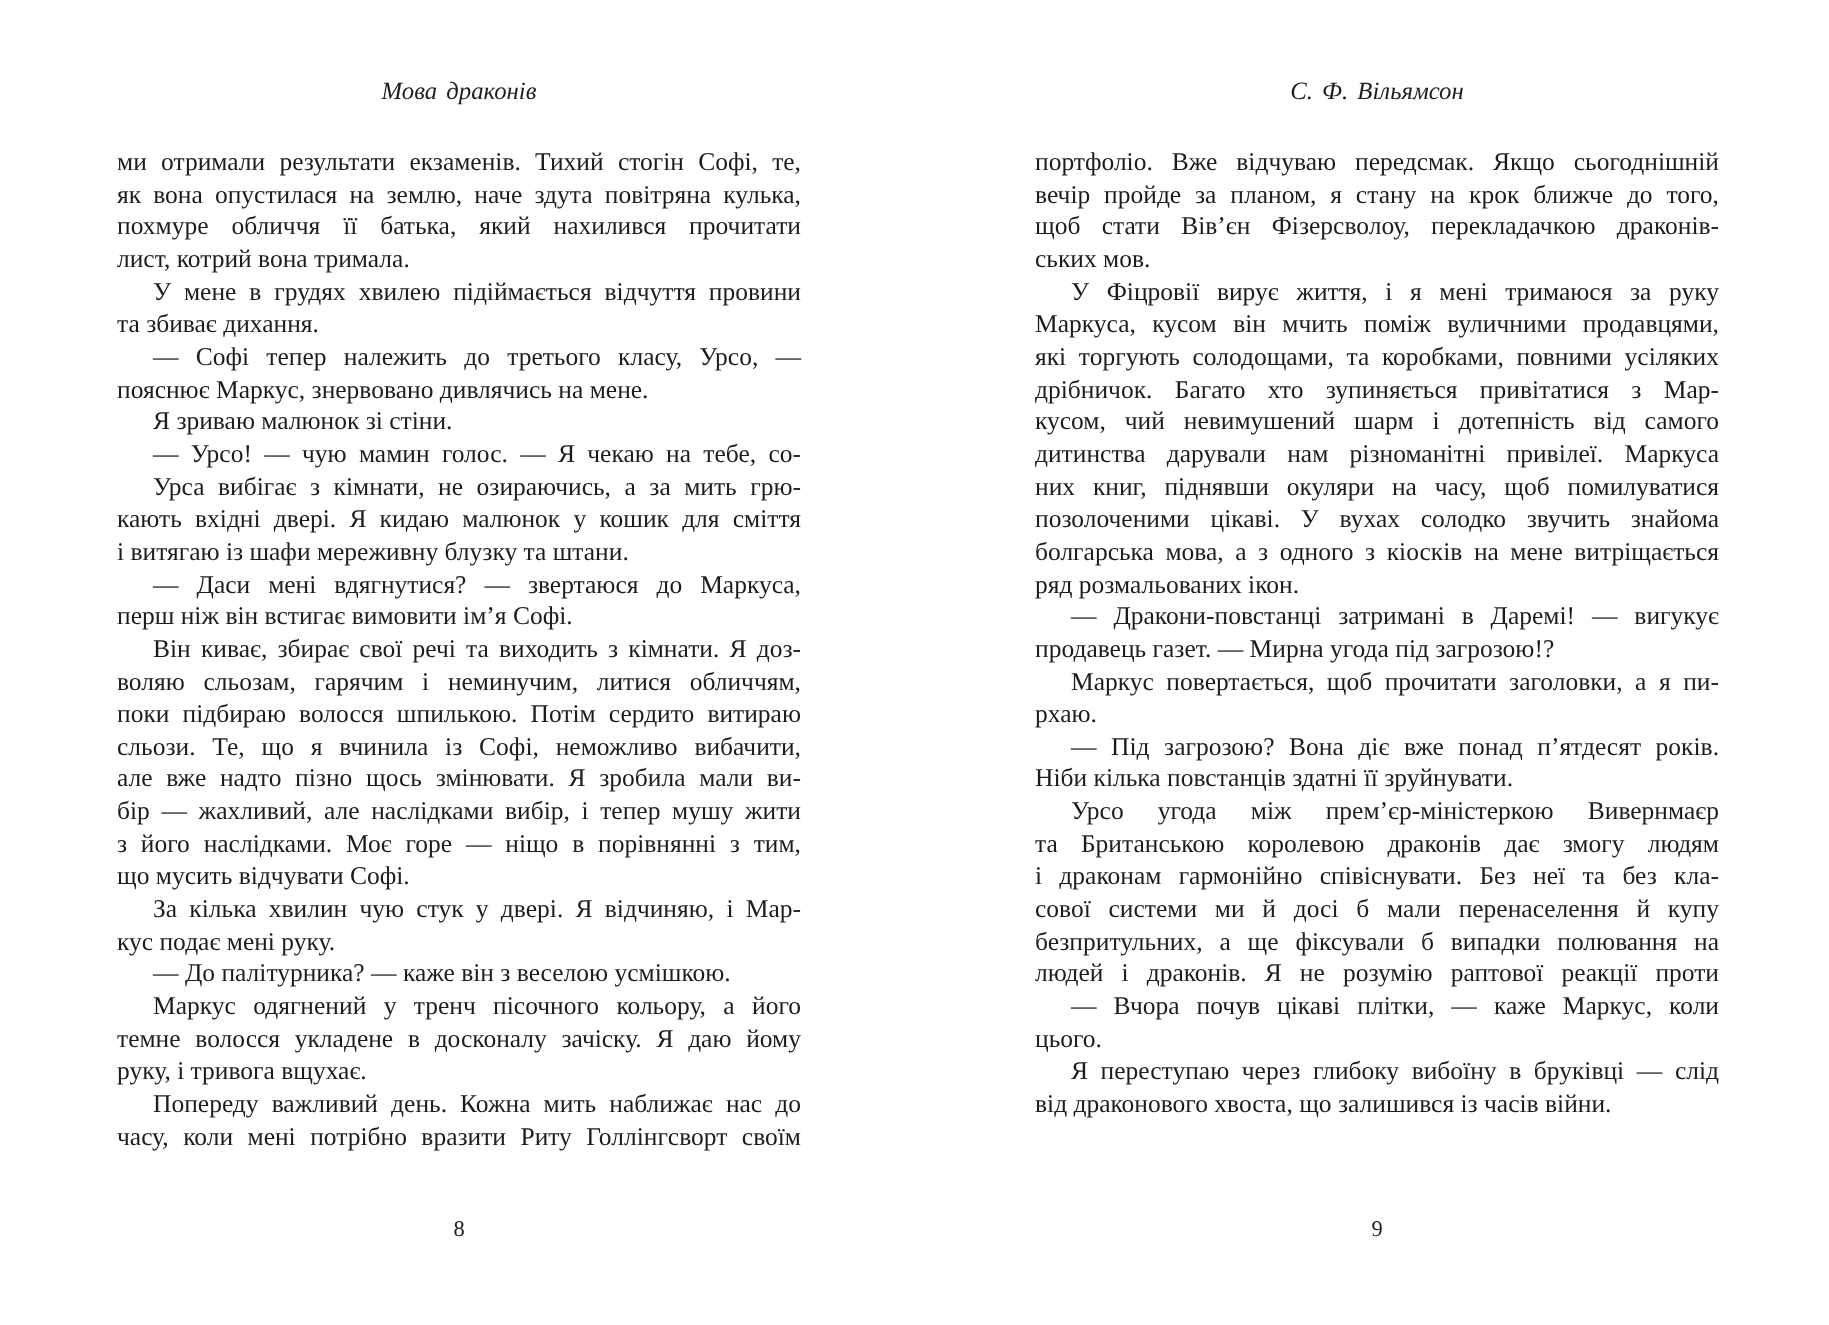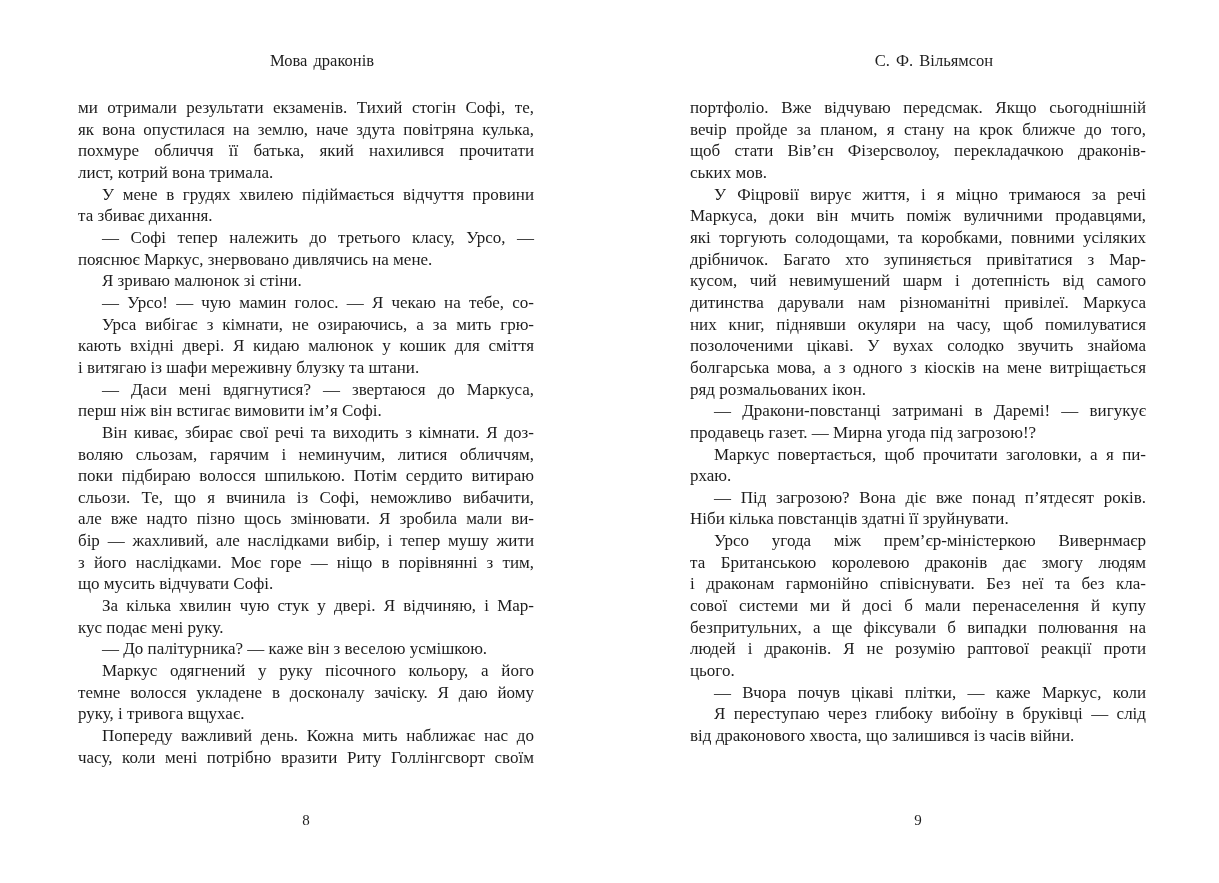--- a/index.html
+++ b/index.html
@@ -24,23 +24,24 @@
     top: 0;
     width: 456px;
     height: 883px;
   }
   .page--left  { left: 78px; }
   .page--right { left: 690px; }
 
   .running-head {
     position: absolute;
     top: 51px;
-    left: 16px;
+    left: 0;
     width: 100%;
     text-align: center;
+    font-style: italic;
     font-size: 16.5px;
     line-height: 20px;
     color: #1e1e1e;
     word-spacing: 2px;
   }
   .lines {
     position: absolute;
     top: 97px;
     left: 0;
     width: 456px;
@@ -93,59 +94,59 @@
         <div class="line">воляю сльозам, гарячим і неминучим, литися обличчям,</div>
         <div class="line">поки підбираю волосся шпилькою. Потім сердито витираю</div>
         <div class="line">сльози. Те, що я вчинила із Софі, неможливо вибачити,</div>
         <div class="line">але вже надто пізно щось змінювати. Я зробила мали ви-</div>
         <div class="line">бір — жахливий, але наслідками вибір, і тепер мушу жити</div>
         <div class="line">з його наслідками. Моє горе — ніщо в порівнянні з тим,</div>
         <div class="line end">що мусить відчувати Софі.</div>
         <div class="line indent">За кілька хвилин чую стук у двері. Я відчиняю, і Мар-</div>
         <div class="line end">кус подає мені руку.</div>
         <div class="line indent end">— До палітурника? — каже він з веселою усмішкою.</div>
-        <div class="line indent">Маркус одягнений у руку пісочного кольору, а його</div>
+        <div class="line indent">Маркус одягнений у тренч пісочного кольору, а його</div>
         <div class="line">темне волосся укладене в досконалу зачіску. Я даю йому</div>
         <div class="line end">руку, і тривога вщухає.</div>
         <div class="line indent">Попереду важливий день. Кожна мить наближає нас до</div>
         <div class="line">часу, коли мені потрібно вразити Риту Голлінгсворт своїм</div>
       </div>
     <div class="page-num">8</div>
   </div>
 
   <div class="page page--right">
     <div class="running-head">С. Ф. Вільямсон</div>
     <div class="lines" id="lines-right">
         <div class="line">портфоліо. Вже відчуваю передсмак. Якщо сьогоднішній</div>
         <div class="line">вечір пройде за планом, я стану на крок ближче до того,</div>
         <div class="line">щоб стати Вів’єн Фізерсволоу, перекладачкою драконів-</div>
         <div class="line end">ських мов.</div>
-        <div class="line indent">У Фіцровії вирує життя, і я міцно тримаюся за речі</div>
-        <div class="line">Маркуса, доки він мчить поміж вуличними продавцями,</div>
+        <div class="line indent">У Фіцровії вирує життя, і я мені тримаюся за руку</div>
+        <div class="line">Маркуса, кусом він мчить поміж вуличними продавцями,</div>
         <div class="line">які торгують солодощами, та коробками, повними усіляких</div>
         <div class="line">дрібничок. Багато хто зупиняється привітатися з Мар-</div>
         <div class="line">кусом, чий невимушений шарм і дотепність від самого</div>
         <div class="line">дитинства дарували нам різноманітні привілеї. Маркуса</div>
         <div class="line">них книг, піднявши окуляри на часу, щоб помилуватися</div>
         <div class="line">позолоченими цікаві. У вухах солодко звучить знайома</div>
         <div class="line">болгарська мова, а з одного з кіосків на мене витріщається</div>
         <div class="line end">ряд розмальованих ікон.</div>
         <div class="line indent">— Дракони-повстанці затримані в Даремі! — вигукує</div>
         <div class="line end">продавець газет. — Мирна угода під загрозою!?</div>
         <div class="line indent">Маркус повертається, щоб прочитати заголовки, а я пи-</div>
         <div class="line end">рхаю.</div>
         <div class="line indent">— Під загрозою? Вона діє вже понад п’ятдесят років.</div>
         <div class="line end">Ніби кілька повстанців здатні її зруйнувати.</div>
         <div class="line indent">Урсо угода між прем’єр-міністеркою Вивернмаєр</div>
         <div class="line">та Британською королевою драконів дає змогу людям</div>
         <div class="line">і драконам гармонійно співіснувати. Без неї та без кла-</div>
         <div class="line">сової системи ми й досі б мали перенаселення й купу</div>
         <div class="line">безпритульних, а ще фіксували б випадки полювання на</div>
         <div class="line">людей і драконів. Я не розумію раптової реакції проти</div>
+        <div class="line indent">— Вчора почув цікаві плітки, — каже Маркус, коли</div>
         <div class="line end">цього.</div>
-        <div class="line indent">— Вчора почув цікаві плітки, — каже Маркус, коли</div>
         <div class="line indent">Я переступаю через глибоку вибоїну в бруківці — слід</div>
         <div class="line end">від драконового хвоста, що залишився із часів війни.</div>
       </div>
     <div class="page-num">9</div>
   </div>
 
 </div>
 
 </body></html>

